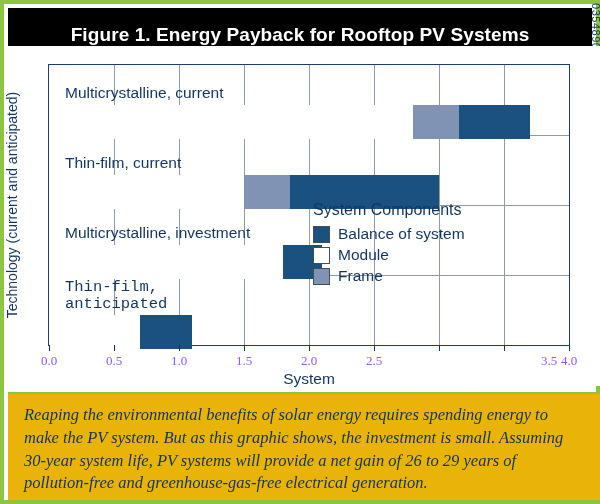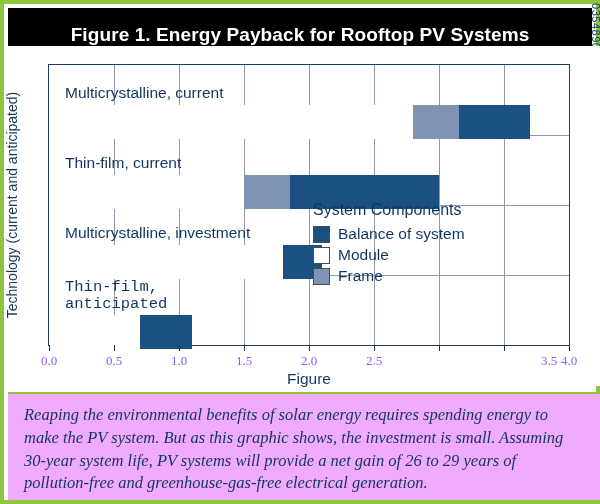--- a/index.html
+++ b/index.html
@@ -169,21 +169,21 @@
   
   .caption {
     position: absolute;
     left: 4px;
     top: 388px;
     width: 592px;
     height: 108px;
     box-sizing: border-box;
     padding: 10px 30px 0 16px;
     border-top: 2px solid #8cc63e;
-    background: #f0abfc;
+    background: #eab308;
   }
   .caption p {
     margin: 0;
     font-family: "Liberation Serif", serif;
     font-style: italic;
     font-size: 16.5px;
     line-height: 1.38;
     color: #12355f;
   }
 </style>
@@ -253,21 +253,21 @@
         <div class="xtick-mark" style="left: 366px; top: 299px;"></div>
         <div class="xtick" style="left: 366px; top: 307px;">2.5</div>
         <div class="xtick-mark" style="left: 431px; top: 299px;"></div>
         <div class="xtick" style="left: 431px; top: 307px; margin-top: 48px;">3.0</div>
         <div class="xtick-mark" style="left: 496px; top: 299px;"></div>
         <div class="xtick" style="left: 496px; top: 307px; margin-left: 45px;">3.5</div>
         <div class="xtick-mark" style="left: 561px; top: 299px;"></div>
         <div class="xtick" style="left: 561px; top: 307px;">4.0</div>
       </div>
 
-    <div class="xaxis-title">Figure</div>
+    <div class="xaxis-title">System</div>
 
     <div class="legend">
       <div class="legend-title">System Components</div>
       <div class="legend-item">
         <span class="legend-swatch" style="background: rgb(27, 81, 128);"></span>
         <span class="legend-label">Balance of system</span>
       </div>
       <div class="legend-item">
         <span class="legend-swatch" style="background: rgb(255, 255, 255);"></span>
         <span class="legend-label">Module</span>

